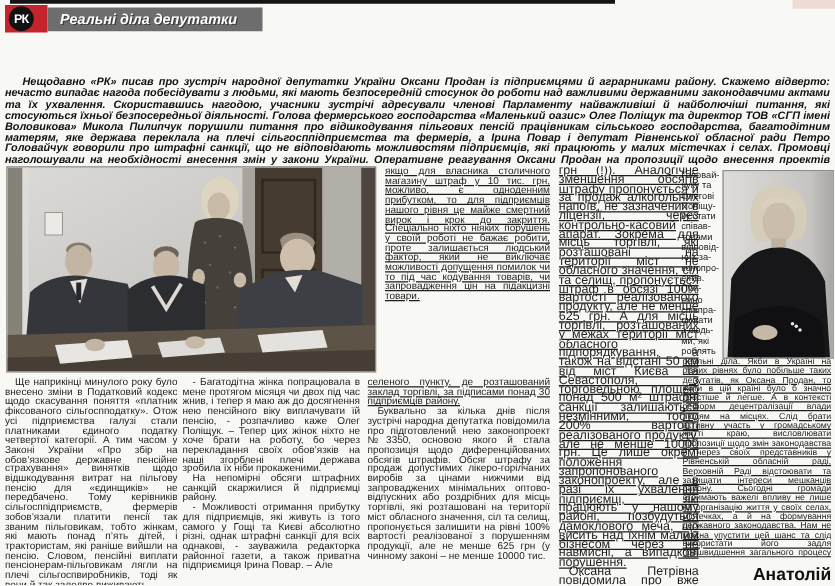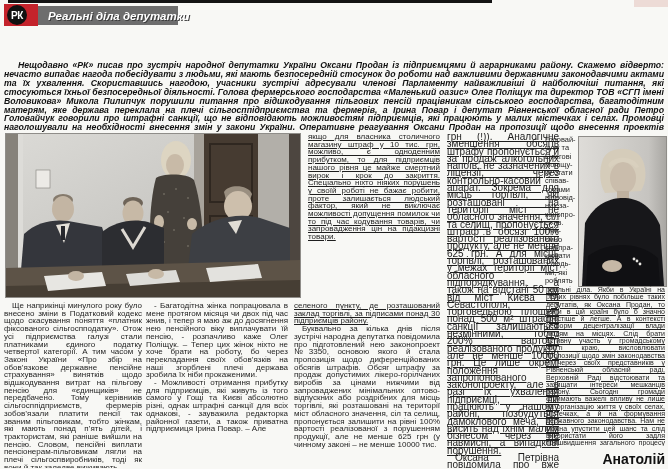--- a/index.html
+++ b/index.html
@@ -11,21 +11,21 @@
   .topstrip{position:absolute;left:8px;top:0;width:484px;height:3px;background:#141414;}
   .edge-artifact{position:absolute;right:0;top:0;width:34px;height:7px;background:#eddbd6;}
   .rubric-wrap{position:absolute;left:4px;top:4px;height:22px;}
   .rubric-red{position:absolute;left:0;top:0;width:34px;height:22px;background:#c4232b;}
   .rk-circle{
     position:absolute;left:3px;top:1px;width:20px;height:20px;border-radius:50%;
     background:#111;color:#fff;font-weight:bold;font-size:10px;
     display:flex;align-items:center;justify-content:center;letter-spacing:-0.5px;
   }
   .rubric-bar{
-    position:absolute;left:34px;top:2px;width:140px;height:19px;background:#6d6d6d;
+    position:absolute;left:34px;top:2px;width:172px;height:19px;background:#6d6d6d;
     color:#fff;font-weight:bold;font-style:italic;font-size:11.5px;
     display:flex;align-items:center;padding-left:10px;box-sizing:border-box;
     text-shadow:1px 1px 0 #3c3c3c;white-space:nowrap;
   }
   .headline{position:absolute;left:2px;top:24px;width:666px;height:34px;overflow:hidden;}
   .headline span{
     display:inline-block;font-weight:bold;font-size:34px;line-height:33px;
     letter-spacing:-1px;white-space:nowrap;color:#0c0c0c;
     transform:scaleX(0.85);transform-origin:0 50%;
   }
@@ -149,20 +149,21 @@
       <circle cx="61" cy="127" r="1.4" fill="#e8e6e2"></circle>
     </svg>
   </div>
 
   <div class="col" style="left:4px;top:302px;width:138px;height:166px;">
       <p class="para">Ще наприкінці минулого року було внесено зміни в Податковий кодекс щодо скасування поняття «платник фіксованого сільгоспподатку». Отож усі підприємства галузі стали платниками єдиного податку четвертої категорії. А тим часом у Законі України «Про збір на обов’язкове державне пенсійне страхування» винятків щодо відшкодування витрат на пільгову пенсію для «єдинщиків» не передбачено. Тому керівників сільгосппідприємств, фермерів зобов’язали платити пенсії так званим пільговикам, тобто жінкам, які мають понад п’ять дітей, і трактористам, які раніше вийшли на пенсію. Словом, пенсійні виплати пенсіонерам-пільговикам лягли на плечі сільгоспвиробників, тоді як вони й так заледве виживають.</p>
     </div>
 
   <div class="col" style="left:146px;top:302px;width:142px;height:166px;">
       <p class="para">- Багатодітна жінка попрацювала в мене протягом місяця чи двох під час жнив, і тепер я маю аж до досягнення нею пенсійного віку виплачувати їй пенсію, - розпачливо каже Олег Поліщук. – Тепер цих жінок ніхто не хоче брати на роботу, бо через перекладання своїх обов’язків на наші згорблені плечі держава зробила їх ніби прокаженими.</p>
+      <p class="para">На непомірні обсяги штрафних санкцій скаржилися й підприємці району.</p>
       <p class="para">- Можливості отримання прибутку для підприємців, які живуть із того самого у Гощі та Києві абсолютно різні, однак штрафні санкції для всіх однакові, - зауважила редакторка районної газети, а також приватна підприємиця Ірина Повар. – Але</p>
     </div>
 
   <div class="col" style="left:308px;top:133px;width:132px;height:166px;">
       <p class="para cont">якщо для власника столичного магазину штраф у 10 тис. грн, можливо, є одноденним прибутком, то для підприємців нашого рівня це майже смертний вирок і крок до закриття. Спеціально ніхто ніяких порушень у своїй роботі не бажає робити, проте залишається людський фактор, який не виключає можливості допущення помилок чи то під час кодування товарів, чи запровадження цін на підакцизні товари.</p>
     </div>
 
   <div class="col" style="left:294px;top:302px;width:146px;height:166px;">
       <p class="para cont">селеного пункту, де розташований заклад торгівлі, за підписами понад 30 підприємців району.</p>
       <p class="para">Буквально за кілька днів після зустрічі народна депутатка повідомила про підготовлений нею законопроект №3350, основою якого й стала пропозиція щодо диференційованих обсягів штрафів. Обсяг штрафу за продаж допустимих лікеро-горілчаних виробів за цінами нижчими від запроваджених мінімальних оптово-відпускних або роздрібних для місць торгівлі, які розташовані на території міст обласного значення, сіл та селищ, пропонується залишити на рівні 100% вартості реалізованої з порушенням продукції, але не менше 625 грн (у чинному законі – не менше 10000 тис.</p>

